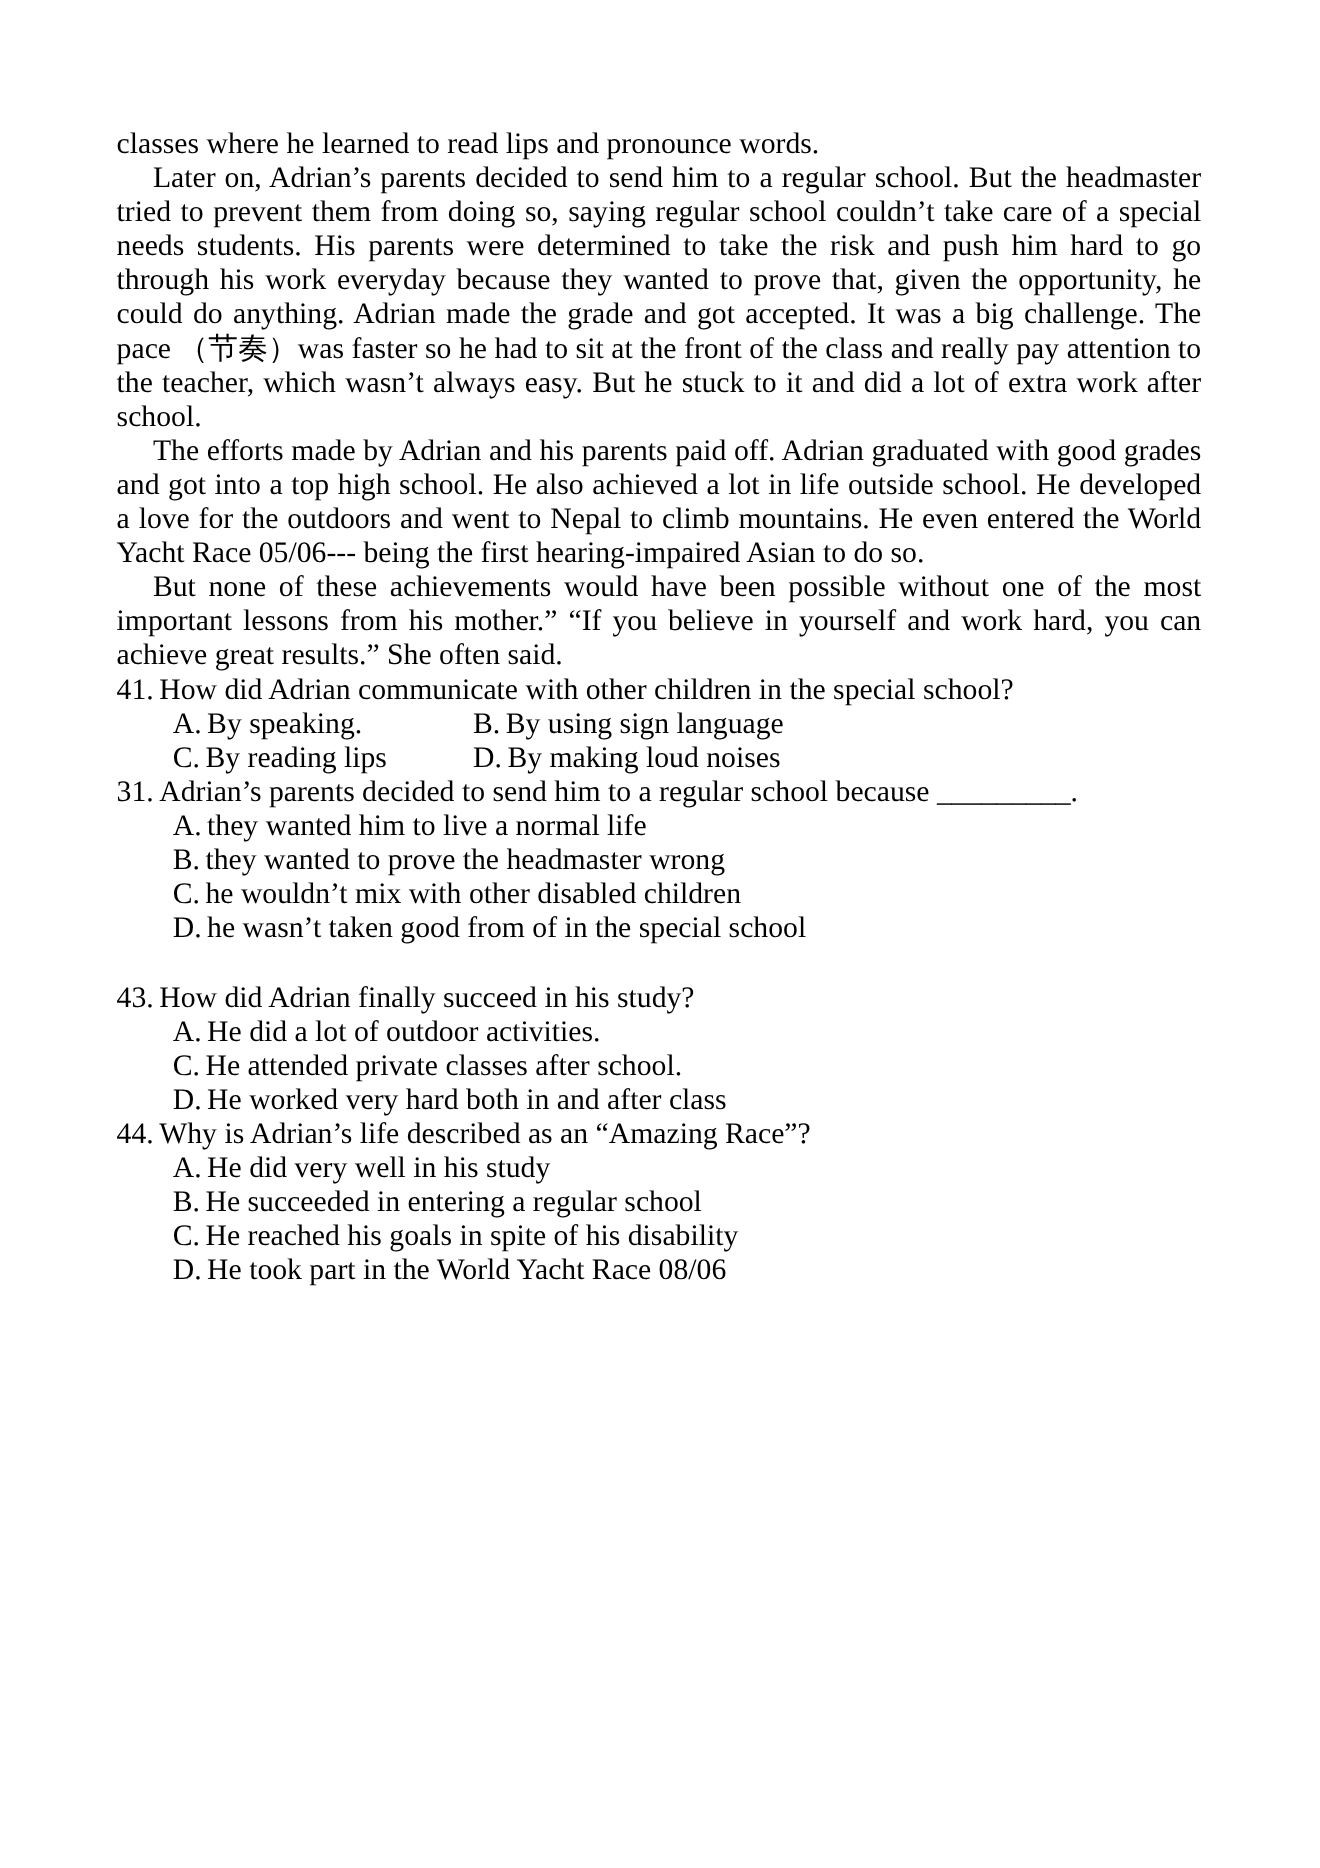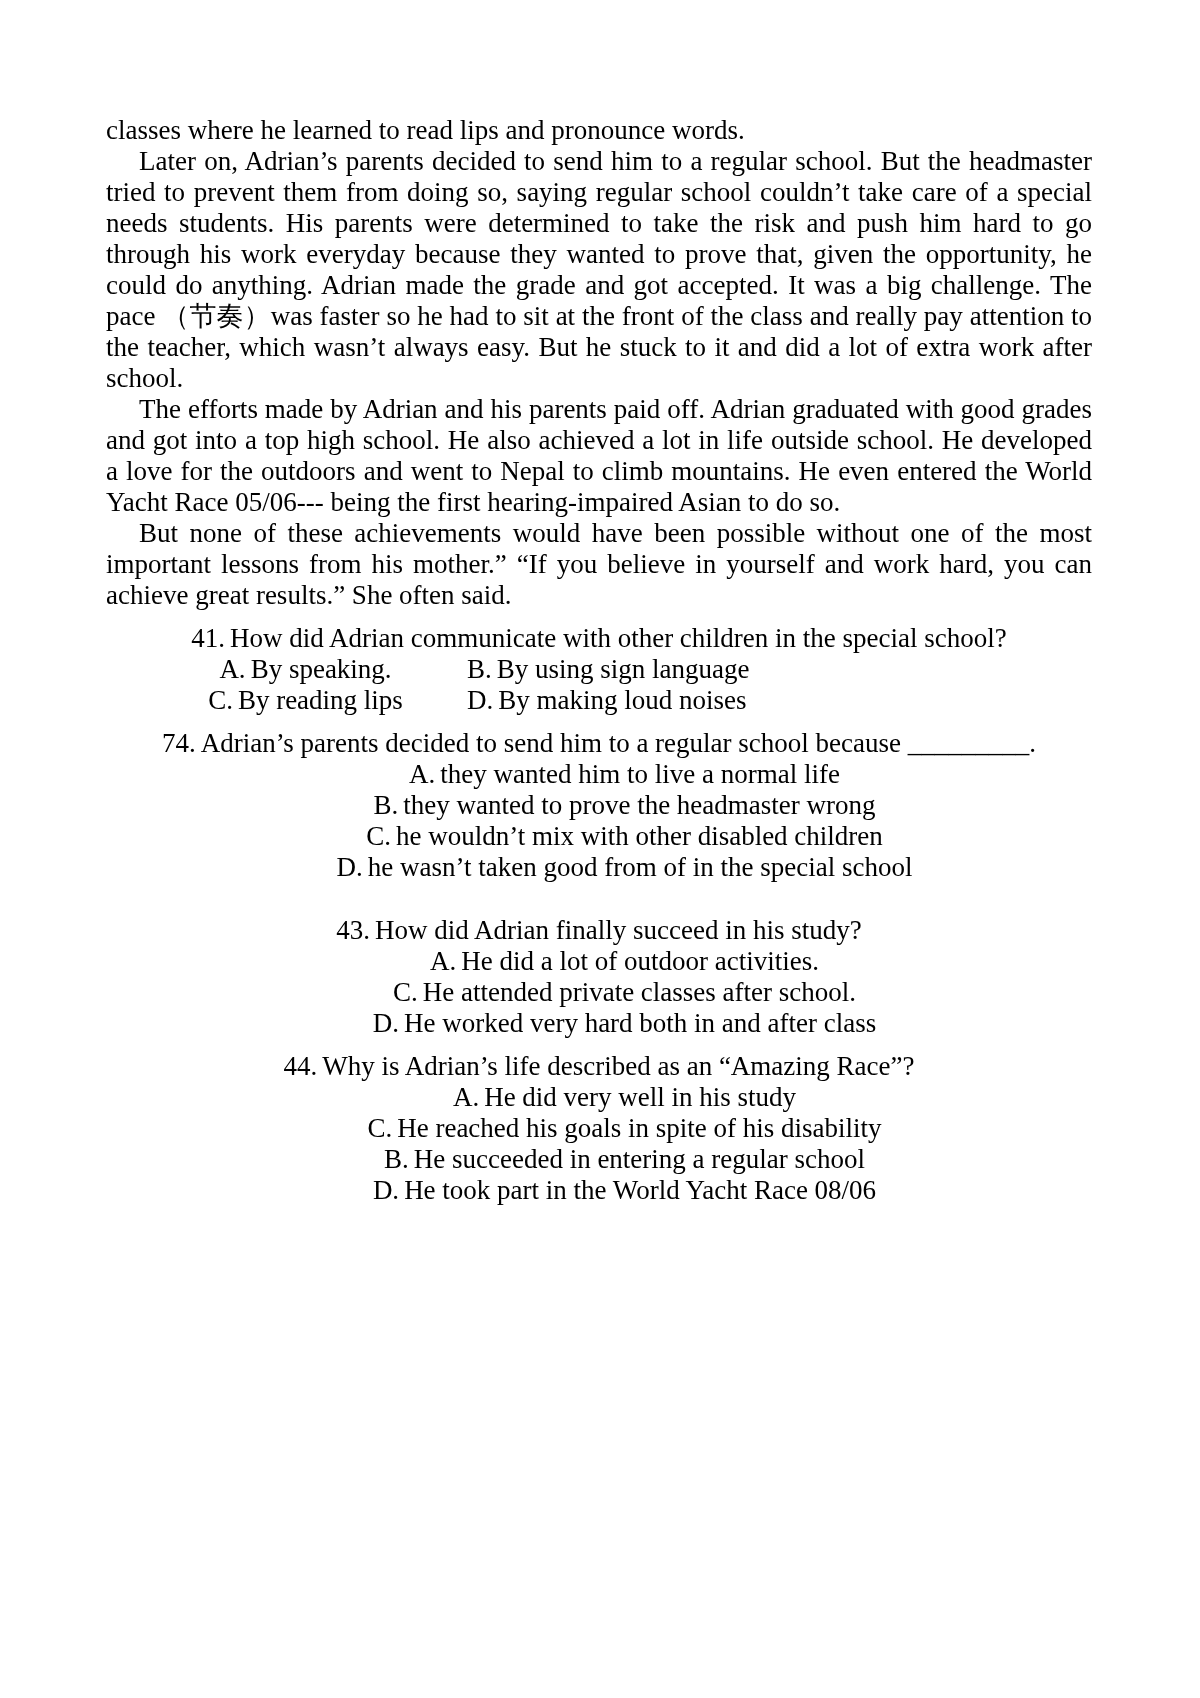--- a/index.html
+++ b/index.html
@@ -25,38 +25,36 @@
     color: #000000;
   }
   .para {
     margin: 0;
     text-align: justify;
   }
   .para.indent {
     text-indent: 33px;
   }
   .q-block {
-    margin: 12px;
-    text-align: center;
+    margin: 0;
   }
   .q-block.gap-before {
     margin-top: 32px;
   }
   .q-line {
     margin: 0;
   }
   .q-num {
     margin-right: 5px;
   }
   .options {
     padding-left: 51px;
   }
   .opt-row {
     display: flex;
-    gap: 25px;
   }
   .opt-cell {
     white-space: nowrap;
   }
   .opt-cell.first {
     flex: 0 0 273px;
     width: 273px;
   }
   .opt-line {
     margin: 0;
@@ -97,21 +95,21 @@
           </div>
           <div class="opt-cell">
             <span class="opt-label">D.</span><span>By making loud noises</span>
           </div>
         </div>
       </div>
     </div>
 
     <div class="q-block">
       <div class="q-line">
-        <span class="q-num">74.</span><span>Adrian’s parents decided to send him to a regular school because _________.</span>
+        <span class="q-num">31.</span><span>Adrian’s parents decided to send him to a regular school because _________.</span>
       </div>
       <div class="options">
         <div class="opt-line">
           <span class="opt-label">A.</span><span>they wanted him to live a normal life</span>
         </div>
         <div class="opt-line">
           <span class="opt-label">B.</span><span>they wanted to prove the headmaster wrong</span>
         </div>
         <div class="opt-line">
           <span class="opt-label">C.</span><span>he wouldn’t mix with other disabled children</span>
@@ -141,24 +139,24 @@
 
     <div class="q-block">
       <div class="q-line">
         <span class="q-num">44.</span><span>Why is Adrian’s life described as an “Amazing Race”?</span>
       </div>
       <div class="options">
         <div class="opt-line">
           <span class="opt-label">A.</span><span>He did very well in his study</span>
         </div>
         <div class="opt-line">
-          <span class="opt-label">C.</span><span>He reached his goals in spite of his disability</span>
+          <span class="opt-label">B.</span><span>He succeeded in entering a regular school</span>
         </div>
         <div class="opt-line">
-          <span class="opt-label">B.</span><span>He succeeded in entering a regular school</span>
+          <span class="opt-label">C.</span><span>He reached his goals in spite of his disability</span>
         </div>
         <div class="opt-line">
           <span class="opt-label">D.</span><span>He took part in the World Yacht Race 08/06</span>
         </div>
       </div>
     </div>
 
   </div>
 </div>
 

